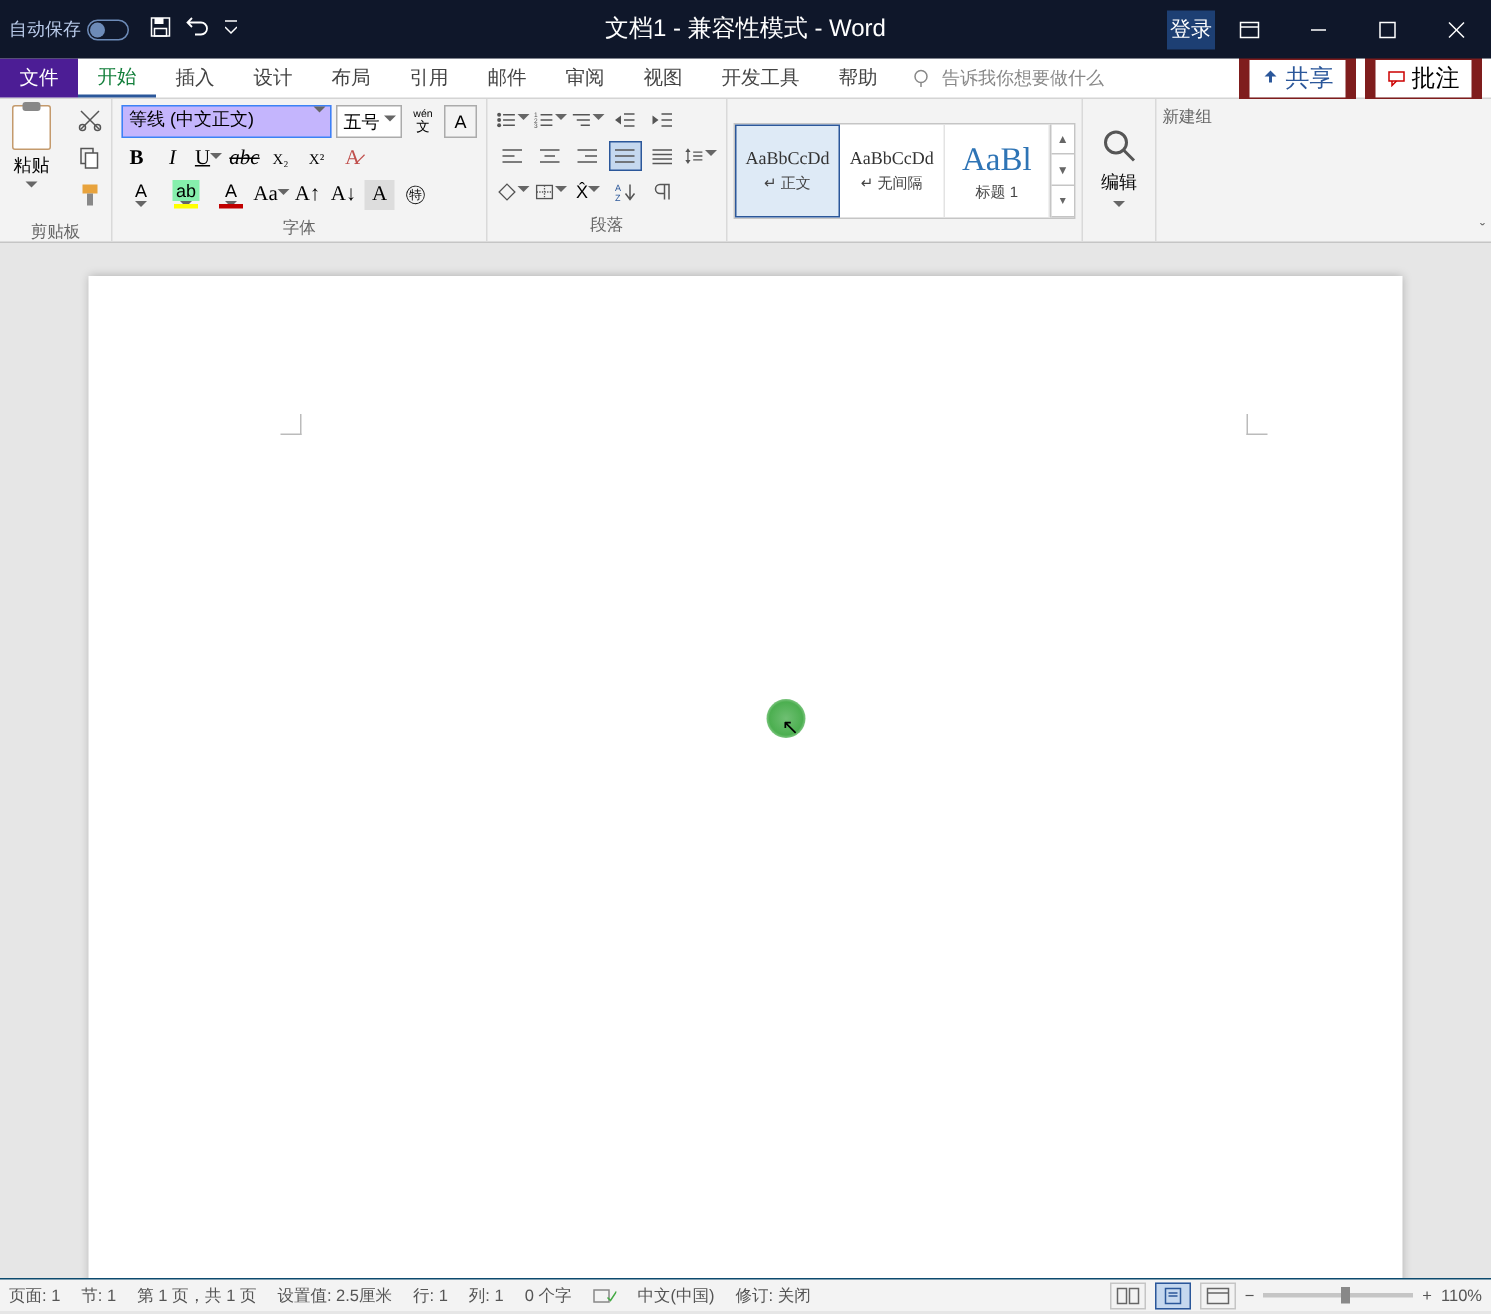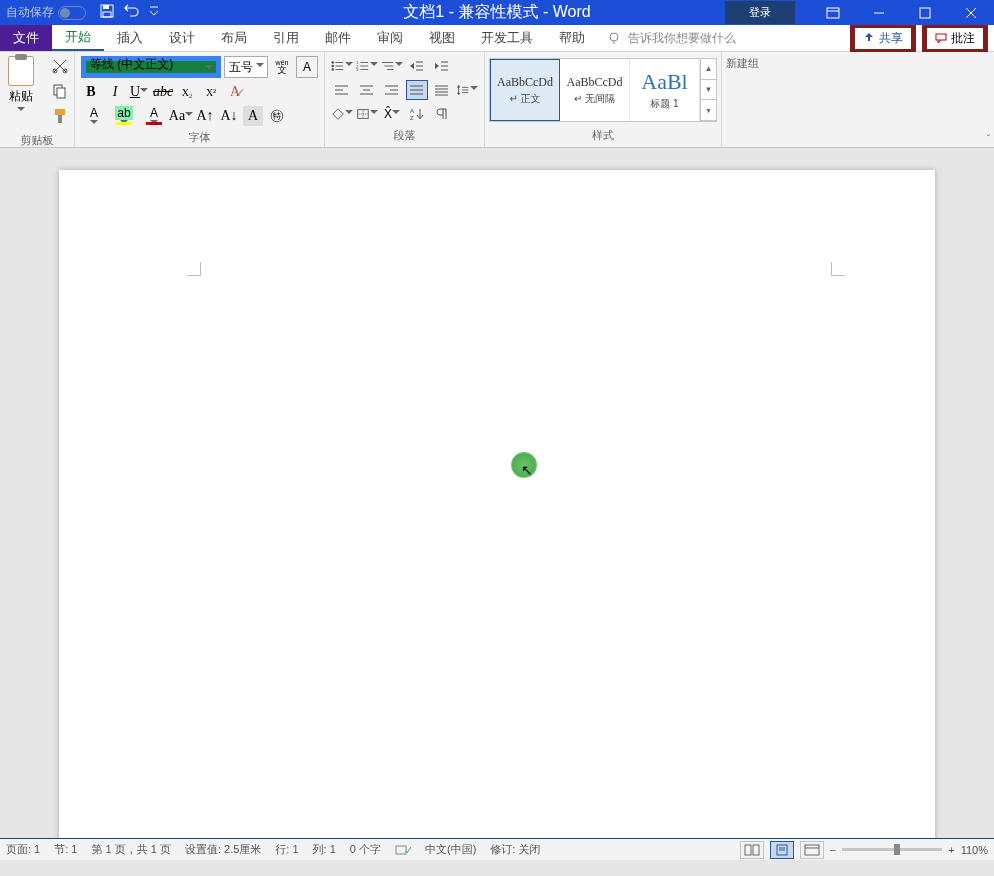--- a/index.html
+++ b/index.html
@@ -1,54 +1,54 @@
 <!DOCTYPE html>
 <html><head>
 <meta charset="utf-8">
 <style>
 * { margin: 0; padding: 0; box-sizing: border-box; font-family: "Microsoft YaHei", sans-serif; }
 body { background: #e6e6e6; width: 994px; height: 876px; overflow: hidden; font-size: 12px; }
 
-.titlebar { height: 25px; background: #1d4ed8; display: flex; align-items: center; color: #fff; position: relative; text-align: center; }
+.titlebar { height: 39px; background: #0f172a; display: flex; align-items: center; color: #fff; position: relative; text-align: center; }
 .autosave-group { display: flex; align-items: center; padding: 0 6px; color: #b8c9e8; gap: 4px; }
 .toggle { width: 28px; height: 14px; border: 1px solid #6d8bb8; border-radius: 8px; position: relative; }
 .toggle::after { content: ""; position: absolute; width: 10px; height: 10px; background: #6d8bb8; border-radius: 50%; top: 1px; left: 1px; }
 .qat { display: flex; align-items: center; gap: 10px; padding: 0 8px; }
 .qat-btn { color: #fff; cursor: pointer; }
 .title-text { position: absolute; left: 50%; transform: translateX(-50%); color: #fff; font-size: 16px; }
 .win-controls { margin-left: auto; display: flex; align-items: center; }
-.login-btn { background: #1d3f73; padding: 4px 24px; color: #fff; margin-right: 15px; font-size: 11px; }
+.login-btn { background: #1d3f73; padding: 4px 2px; color: #fff; font-size: 14px; }
 .win-btn { width: 46px; height: 25px; display: flex; align-items: center; justify-content: center; color: #fff; }
 
 .tabs { height: 27px; background: #fff; display: flex; align-items: stretch; border-bottom: 1px solid #d4d4d4; }
 .tab { padding: 0 13px; display: flex; align-items: center; color: #444; cursor: pointer; font-size: 13px; }
 .tab.file { background: #4c1d95; color: #fff; font-family: Liberation Serif, serif; }
 .tab.active { color: #15803d; border-bottom: 2px solid #2b579a; font-weight: 500; }
 .tell-me { display: flex; align-items: center; color: #888; margin-left: 10px; gap: 6px; }
 .tab-right { margin-left: auto; display: flex; align-items: center; padding-right: 6px; gap: 6px; }
-.share-btn { border: 5px solid #7f1d1d; padding: 2px 8px; display: flex; align-items: center; gap: 4px; font-size: 12px; }
+.share-btn { border: 7px solid #7f1d1d; padding: 2px 8px; display: flex; align-items: center; gap: 4px; font-size: 16px; }
 .share-btn.blue { color: #2b579a; }
 
 .ribbon { height: 96px; background: #f3f3f3; display: flex; border-bottom: 1px solid #c5c5c5; position: relative; }
 .group { border-right: 1px solid #d9d9d9; display: flex; flex-direction: column; padding: 2px 4px; position: relative; }
 .group-body { flex: 1; display: flex; }
 .group-label { text-align: center; color: #666; font-size: 11px; padding: 2px 0; position: relative; }
 
 .clip-body { display: flex; align-items: flex-start; gap: 12px; }
 .paste-big { display: flex; flex-direction: column; align-items: center; padding: 2px 4px; gap: 2px; }
 .clipboard-icon { width: 26px; height: 30px; border: 1px solid #c49a6c; background: #fff; position: relative; border-radius: 2px; }
 .clipboard-icon::before { content: ""; position: absolute; top: -3px; left: 6px; width: 12px; height: 6px; background: #888; border-radius: 2px; }
 .mini-col { display: flex; flex-direction: column; gap: 6px; padding: 4px 2px; }
 .cut-icon, .copy-icon, .brush-icon { width: 16px; height: 16px; }
 .cut-icon { color: #555; }
 .brush-icon { color: #e8a33d; }
 
 .font-body { display: flex; flex-direction: column; gap: 4px; padding: 2px; }
 .font-row1 { display: flex; gap: 3px; align-items: center; }
-.font-name { width: 140px; height: 22px; border: 5px solid #3b82f6; background: #15803d; padding: 0 4px; display: flex; align-items: flex-end; position: relative; }
+.font-name { width: 140px; height: 22px; border: 1px solid #3b82f6; background: #c4b5fd; padding: 0 4px; display: flex; align-items: flex-start; position: relative; }
 .dd-arrow { position: absolute; right: 3px; width: 10px; height: 10px; }
 .font-size { width: 44px; height: 22px; border: 1px solid #ababab; background: #fff; padding: 0 4px; display: flex; align-items: center; position: relative; }
 .sq-btn { width: 22px; height: 22px; border: 1px solid transparent; display: flex; align-items: center; justify-content: center; }
 .sq-btn.bordered { border: 1px solid #ababab; }
 .font-row2, .font-row3 { display: flex; gap: 4px; align-items: center; }
 .fmt { width: 20px; height: 20px; display: flex; align-items: center; justify-content: center; font-family: "Times New Roman", serif; font-size: 14px; }
 .fmt.b { font-weight: bold; }
 .fmt.i { font-style: italic; }
 .fmt.u { text-decoration: underline; }
 .fmt.s { text-decoration: line-through; font-style: italic; }
@@ -409,23 +409,32 @@
           <div class="style-preview big">AaBl</div>
           <div class="style-name">标题 1</div>
         </div>
         <div class="gallery-nav">
           <div class="gnav-btn">▲</div>
           <div class="gnav-btn">▼</div>
           <div class="gnav-btn">▾</div>
         </div>
       </div>
     </div>
-    <div class="group-label">样式</div>
-  </div>
-
+  </div>
+
+  <div class="group">
+    <div class="group-body edit-body">
+      <svg class="magnify-icon" viewBox="0 0 24 24">
+          <circle cx="10" cy="10" r="7" fill="none" stroke="#555" stroke-width="2"></circle>
+          <line x1="15" y1="15" x2="22" y2="22" stroke="#555" stroke-width="2"></line>
+        </svg>
+      <span>编辑</span>
+      <span class="dd"></span>
+    </div>
+  </div>
 
   <div class="group" style="border-right:none;">
     <div class="group-label">新建组</div>
   </div>
 
   <span class="collapse-btn">ˇ</span>
 </div>
 
 <div class="doc-area">
   <div class="page">

